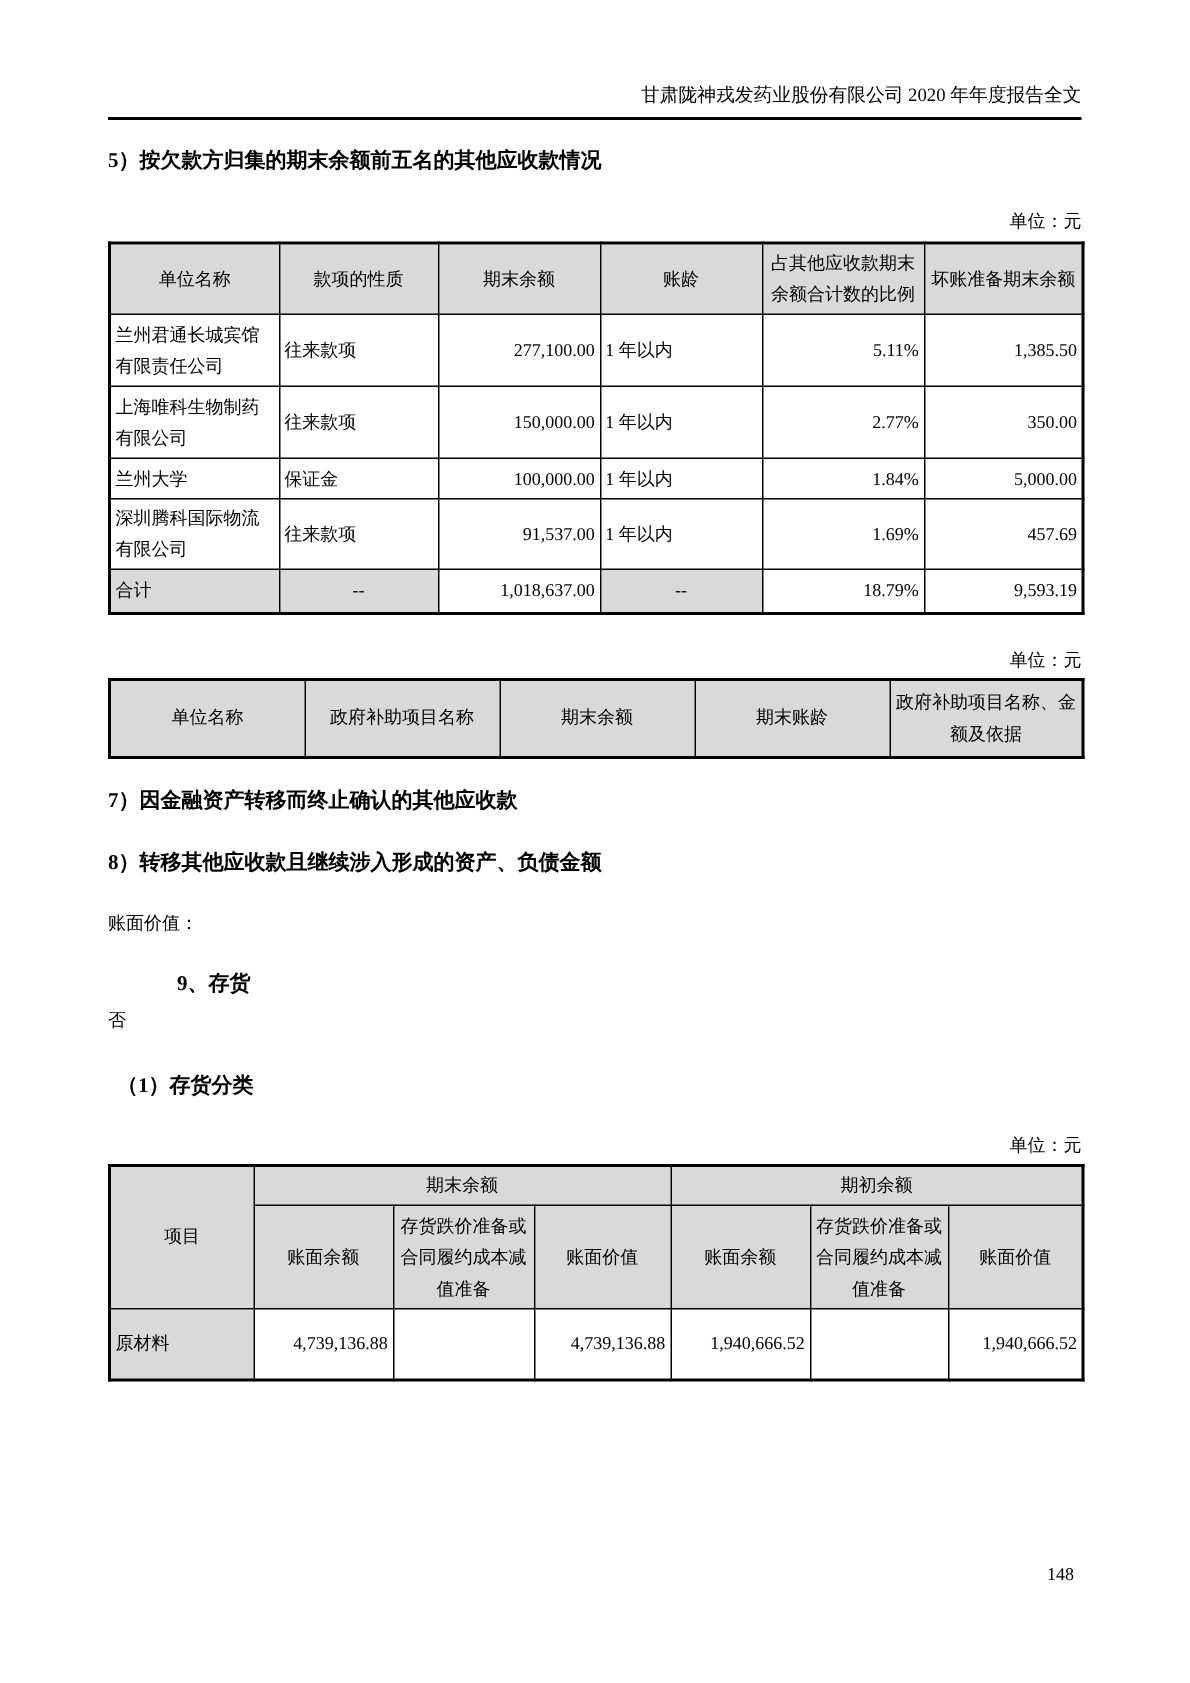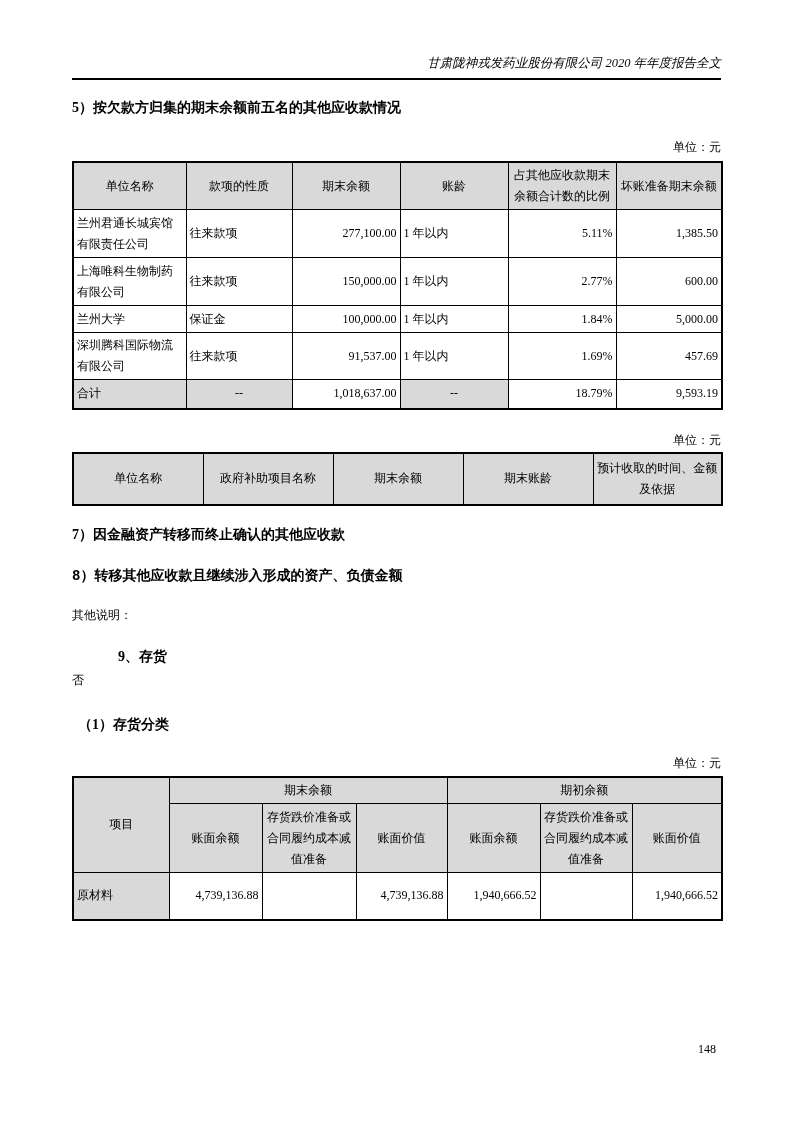--- a/index.html
+++ b/index.html
@@ -19,40 +19,39 @@
     top: 0;
     width: 649px;
   }
   .doc-header {
     padding-top: 56px;
     padding-bottom: 7px;
     border-bottom: 2px solid #000;
     text-align: right;
     font-size: 12.5px;
     line-height: 15px;
-    font-style: italic;
   }
   .sec-title {
     font-size: 14px;
     font-weight: bold;
     line-height: 16px;
   }
   .mt-s5    { margin-top: 20px; }
   .unit {
     font-size: 12px;
     line-height: 14px;
     text-align: right;
   }
   .mt-u1    { margin-top: 24px; }
   .mt-t1    { margin-top: 7px; }
   .mt-s6    { margin-top: 26px; }
   .mt-u2    { margin-top: 23px; }
   .mt-t2    { margin-top: 5px; }
   .mt-s7    { margin-top: 21px; }
-  .mt-s8    { margin-top: 25px; font-family: Liberation Mono, monospace; }
+  .mt-s8    { margin-top: 25px; }
   .mt-note  { margin-top: 24px; }
   .mt-s9    { margin-top: 27px; margin-left: 46px; }
   .mt-q     { margin-top: 23px; }
   .mt-a     { margin-top: 8px; }
   .mt-sub1  { margin-top: 30px; }
   .mt-u3    { margin-top: 23px; }
   .mt-t3    { margin-top: 6px; }
   .body-text {
     font-size: 12px;
     line-height: 14px;
@@ -127,21 +126,21 @@
           <td class="al">1 年以内</td>
           <td class="ar">5.11%</td>
           <td class="ar">1,385.50</td>
         </tr>
         <tr style="height:48px">
           <td class="al">上海唯科生物制药有限公司</td>
           <td class="al">往来款项</td>
           <td class="ar">150,000.00</td>
           <td class="al">1 年以内</td>
           <td class="ar">2.77%</td>
-          <td class="ar">600.00</td>
+          <td class="ar">350.00</td>
         </tr>
         <tr style="height:27px">
           <td class="al">兰州大学</td>
           <td class="al">保证金</td>
           <td class="ar">100,000.00</td>
           <td class="al">1 年以内</td>
           <td class="ar">1.84%</td>
           <td class="ar">5,000.00</td>
         </tr>
         <tr style="height:45px">
@@ -173,30 +172,30 @@
           <col style="width:130px">
         <col style="width:130px">
           <col style="width:129px">
       </colgroup>
       <tbody>
         <tr class="hdr" style="height:52px">
           <td>单位名称</td>
           <td>政府补助项目名称</td>
           <td>期末余额</td>
           <td>期末账龄</td>
-          <td>预计收取的时间、金额及依据</td>
+          <td>政府补助项目名称、金额及依据</td>
         </tr>
       </tbody>
     </table>
 
     <div class="sec-title mt-s7">7）因金融资产转移而终止确认的其他应收款</div>
 
     <div class="sec-title mt-s8">8）转移其他应收款且继续涉入形成的资产、负债金额</div>
 
-    <div class="body-text mt-note">其他说明：</div>
+    <div class="body-text mt-note">账面价值：</div>
 
     <div class="sec-title mt-s9">9、存货</div>
 
     <div class="body-text mt-a">否</div>
 
     <div class="sec-title mt-sub1 indent-sub">（1）存货分类</div>
 
     <div class="unit mt-u3">单位：元</div>
 
     <table class="doc-table mt-t3">

